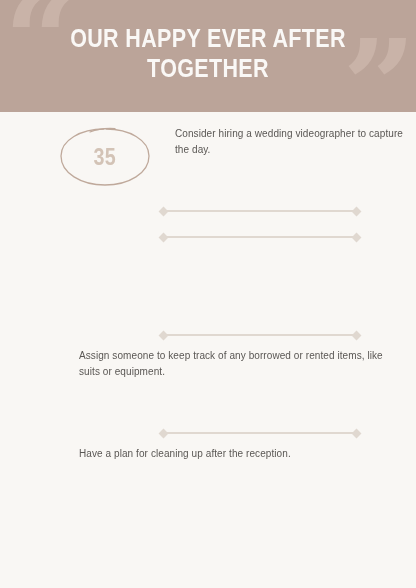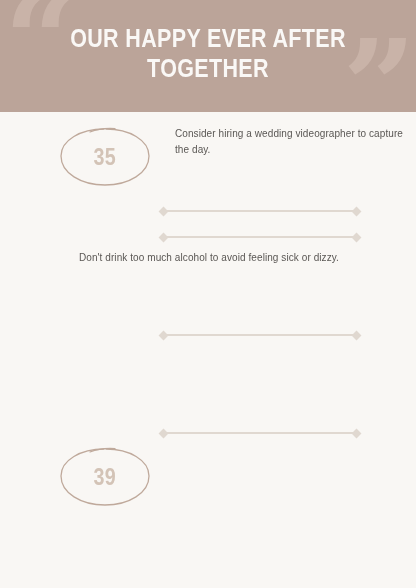--- a/index.html
+++ b/index.html
@@ -173,40 +173,34 @@
       </div>
     </div>
     <div class="divider">
       <div class="divider-inner">
         <span class="diamond"></span>
         <span class="divider-line"></span>
         <span class="diamond"></span>
       </div>
     </div>
     <div class="row">
-      <div class="row-text">Don't drink too much alcohol to avoid feeling sick or dizzy.</div>
-    </div>
-    <div class="divider">
-      <div class="divider-inner">
-        <span class="diamond"></span>
-        <span class="divider-line"></span>
-        <span class="diamond"></span>
-      </div>
-    </div>
-    <div class="row">
-    </div>
-    <div class="divider">
-      <div class="divider-inner">
-        <span class="diamond"></span>
-        <span class="divider-line"></span>
-        <span class="diamond"></span>
-      </div>
-    </div>
-    <div class="row">
-      <div class="badge">
-        <svg viewBox="0 0 96 62" fill="none" aria-hidden="true">
-          <path d="M49 3 C72 3 92 14 92 30 C92 47 72 59 48 59 C24 59 4 47 4 30 C4 14 24 3 47 3" stroke="#BFA99B" stroke-width="1.3" stroke-linecap="round" fill="none"></path>
-          <path d="M33 6 C40 3.2 49 2 58 2.6" stroke="#BFA99B" stroke-width="1.2" stroke-linecap="round" fill="none"></path>
-        </svg>
-        <span class="badge-number">39</span>
-      </div>
+    </div>
+    <div class="divider">
+      <div class="divider-inner">
+        <span class="diamond"></span>
+        <span class="divider-line"></span>
+        <span class="diamond"></span>
+      </div>
+    </div>
+    <div class="row">
+      <div class="row-text">Assign someone to keep track of any borrowed or rented items, like suits or equipment.</div>
+    </div>
+    <div class="divider">
+      <div class="divider-inner">
+        <span class="diamond"></span>
+        <span class="divider-line"></span>
+        <span class="diamond"></span>
+      </div>
+    </div>
+    <div class="row">
+      <div class="row-text">Have a plan for cleaning up after the reception.</div>
     </div>
   </div>
 
 </body></html>

